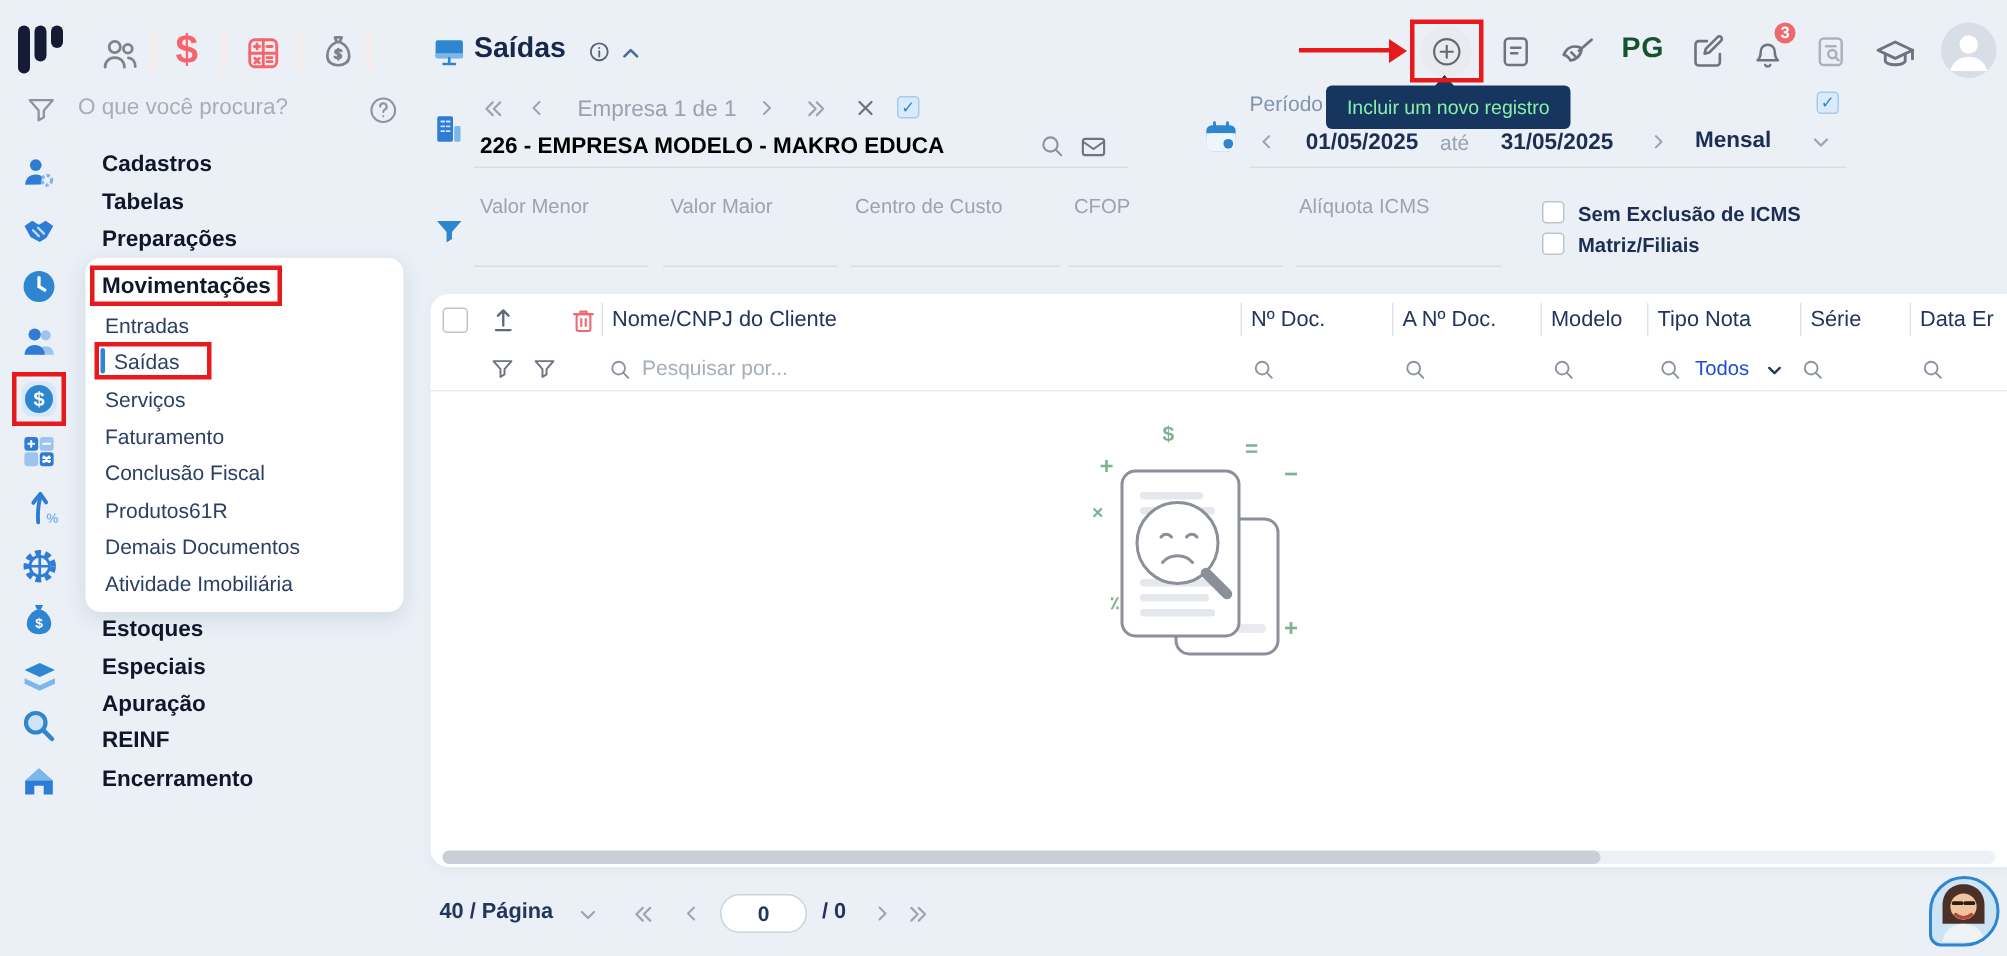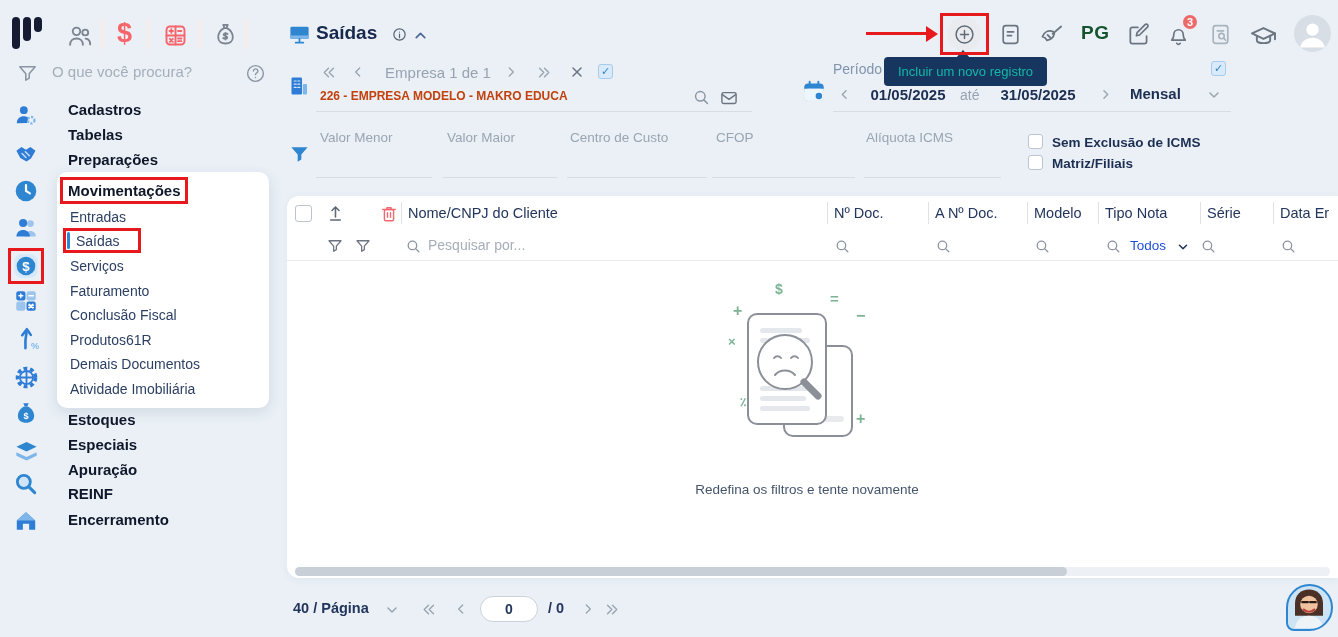--- a/index.html
+++ b/index.html
@@ -14,21 +14,21 @@
   .tb-divider { position:absolute; width:5px; height:30px; background:#f4eded; border-radius:3px; top:19px; }
 
   
   .side-item { position:absolute; left:68px; font-size:15px; font-weight:700; color:#0f172a; cursor:pointer; white-space:nowrap; }
   .side-sub { position:absolute; left:70px; font-size:14px; font-weight:500; color:#2b3f63; cursor:pointer; white-space:nowrap; }
   .submenu-panel { position:absolute; left:57px; top:172px; width:212px; height:236px; background:#ffffff; border-radius:10px; box-shadow:0 4px 14px rgba(40,60,100,.13); }
   .rail-ic { position:absolute; left:12px; width:28px; height:28px; color:#2e7cd6; }
 
   
   .red-box { position:absolute; border:3px solid #e8191d; background:transparent; pointer-events:none; }
-  .tooltip { position:absolute; background:#16365f; color:#14b8a6; font-size:13px; display:flex; align-items:center; justify-content:center; border-radius:4px; }
+  .tooltip { position:absolute; background:#16365f; color:#86efac; font-size:13px; display:flex; align-items:center; justify-content:center; border-radius:4px; }
   .tooltip-caret { position:absolute; width:0; height:0; border-left:7px solid transparent; border-right:7px solid transparent; border-bottom:8px solid #16365f; }
 
   
   .cb { position:absolute; width:15px; height:15px; border:1.5px solid #bcc5cf; border-radius:3px; background:#fff; cursor:pointer; }
   .cb.checked { background:#d9eafa; border-color:#a6cbec; color:#2e86d1; font-size:11px; font-weight:700; display:flex; align-items:center; justify-content:center; }
 
   .underline { position:absolute; height:1px; background:#d8dde4; }
   .f-label { position:absolute; font-size:13.5px; color:#9aa5b1; white-space:nowrap; }
   .cb-label { position:absolute; font-size:13.5px; font-weight:700; color:#1c2e52; white-space:nowrap; }
 
@@ -314,21 +314,21 @@
       <path d="M5 6l6 6-6 6M12 6l6 6-6 6"></path>
     </svg>
 </span>
 <span class="ic abs" style="left:569px; top:64px; color:#6a7480;">
   <svg width="16" height="16" viewBox="0 0 24 24" fill="none" stroke="currentColor" stroke-width="2.2" stroke-linecap="round">
       <path d="M6 6l12 12M18 6L6 18"></path>
     </svg>
 </span>
 <div class="cb checked" style="left:598px; top:64px;">✓</div>
 
-<div class="abs" style="left:320px; top:89px; font-size:12px; font-weight:700; color:#c2410c;">226 - EMPRESA MODELO - MAKRO EDUCA</div>
+<div class="abs" style="left:320px; top:89px; font-size:15px; font-weight:700; color:#000000;">226 - EMPRESA MODELO - MAKRO EDUCA</div>
 <span class="ic abs mag" style="left:692px; top:88px;">
   <svg width="19" height="19" viewBox="0 0 24 24" fill="none" stroke="currentColor" stroke-width="1.8" stroke-linecap="round">
       <circle cx="10.5" cy="10.5" r="6"></circle>
       <path d="M15 15l4.5 4.5"></path>
     </svg>
 </span>
 <span class="ic abs" style="left:719px; top:88px; color:#6b7480;">
   <svg width="20" height="20" viewBox="0 0 24 24" fill="none" stroke="currentColor" stroke-width="1.7" stroke-linecap="round" stroke-linejoin="round">
       <rect x="3.5" y="5.5" width="17" height="13" rx="2"></rect>
       <path d="M4 8l8 5.6L20 8"></path>
@@ -510,21 +510,20 @@
       <rect x="98" y="64" width="50" height="5" rx="2.5"></rect>
       <rect x="98" y="112" width="52" height="5" rx="2.5"></rect>
       <rect x="98" y="122" width="46" height="5" rx="2.5"></rect>
       <rect x="98" y="132" width="50" height="5" rx="2.5"></rect>
     </g>
     <circle cx="123" cy="88" r="27" fill="#ffffff" stroke="#8a8f98" stroke-width="2"></circle>
     <path d="M112 84c2-2.5 5-2.5 7 0M129 84c2-2.5 5-2.5 7 0" stroke="#8a8f98" stroke-width="2" fill="none" stroke-linecap="round"></path>
     <path d="M113 101c5-6 15-6 20 0" stroke="#8a8f98" stroke-width="2" fill="none" stroke-linecap="round"></path>
     <path d="M142 108l14 14" stroke="#8a8f98" stroke-width="7" stroke-linecap="round"></path>
   </svg>
-  <div class="empty-sub" style="left:170px; width:700px; top:286px;">Redefina os filtros e tente novamente</div>
 
   <div class="abs" style="left:8px; top:371px; width:1035px; height:9px; border-radius:5px; background:#edf0f4;"></div>
   <div class="abs" style="left:8px; top:371px; width:772px; height:9px; border-radius:5px; background:#c9cfd7; cursor:grab;"></div>
 </div>
 
 <div class="abs" style="left:293px; top:600px; font-size:14.5px; font-weight:700; color:#22355c; cursor:pointer;">40 / Página</div>
 <span class="ic abs pag-chevron" style="left:384px; top:602px;">
   <svg width="16" height="16" viewBox="0 0 24 24" fill="none" stroke="currentColor" stroke-width="2.2" stroke-linecap="round" stroke-linejoin="round">
       <path d="M6 9l6 6 6-6"></path>
     </svg>

